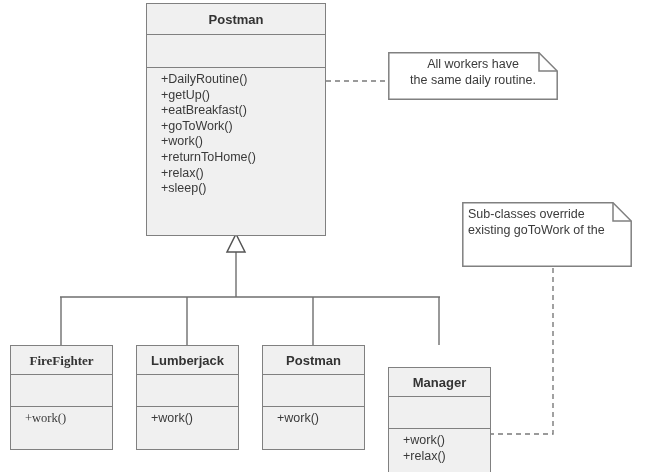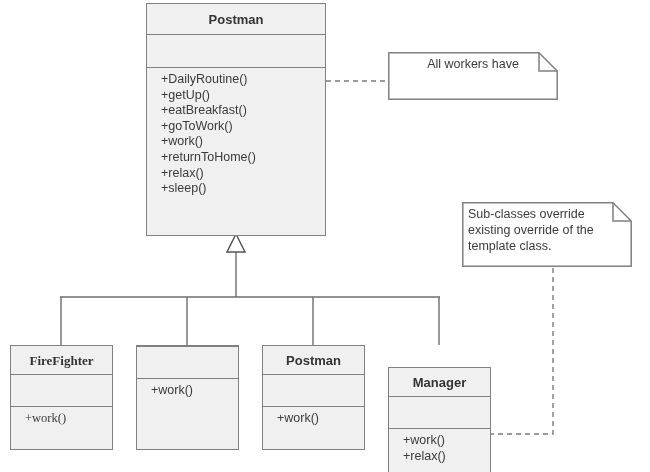--- a/index.html
+++ b/index.html
@@ -152,20 +152,21 @@
     <div class="uml-class-name" style="height:28px;">FireFighter</div>
     <div class="uml-divider"></div>
     <div class="uml-attrs" style="height:31px;"></div>
     <div class="uml-divider"></div>
     <div class="uml-methods">
       <div class="uml-method-line">+work()</div>
     </div>
   </div>
 
   <div class="uml-class" style="left:136px; top:345px; width:103px; height:105px;">
+    <div class="uml-class-name" style="height:28px;">Lumberjack</div>
     <div class="uml-divider"></div>
     <div class="uml-attrs" style="height:31px;"></div>
     <div class="uml-divider"></div>
     <div class="uml-methods">
       <div class="uml-method-line">+work()</div>
     </div>
   </div>
 
   <div class="uml-class" style="left:262px; top:345px; width:103px; height:105px;">
     <div class="uml-class-name" style="height:28px;">Postman</div>
@@ -188,28 +189,28 @@
     </div>
   </div>
 
   <div class="uml-note" style="left:388px; top:52px; width:170px; height:48px;text-align:center;">
     <svg viewBox="0 0 170 48" preserveAspectRatio="none">
       <path d="M0.8,0.8 L151,0.8 L169.2,19 L169.2,47.2 L0.8,47.2 Z" fill="#ffffff" stroke="#808080" stroke-width="1.5" vector-effect="non-scaling-stroke"></path>
       <path d="M151,0.8 L151,19 L169.2,19" fill="none" stroke="#808080" stroke-width="1.5" vector-effect="non-scaling-stroke"></path>
     </svg>
     <div class="uml-note-text">
       <div>All workers have</div>
+      <div>the same daily routine.</div>
     </div>
   </div>
 
   <div class="uml-note" style="left:462px; top:202px; width:170px; height:65px;">
     <svg viewBox="0 0 170 65" preserveAspectRatio="none">
       <path d="M0.8,0.8 L151,0.8 L169.2,19 L169.2,64.2 L0.8,64.2 Z" fill="#ffffff" stroke="#808080" stroke-width="1.5" vector-effect="non-scaling-stroke"></path>
       <path d="M151,0.8 L151,19 L169.2,19" fill="none" stroke="#808080" stroke-width="1.5" vector-effect="non-scaling-stroke"></path>
     </svg>
     <div class="uml-note-text">
       <div>Sub-classes override</div>
-      <div>existing override of the</div>
-      <div>template class.</div>
+      <div>existing goToWork of the</div>
     </div>
   </div>
 
 </div>
 
 </body></html>

